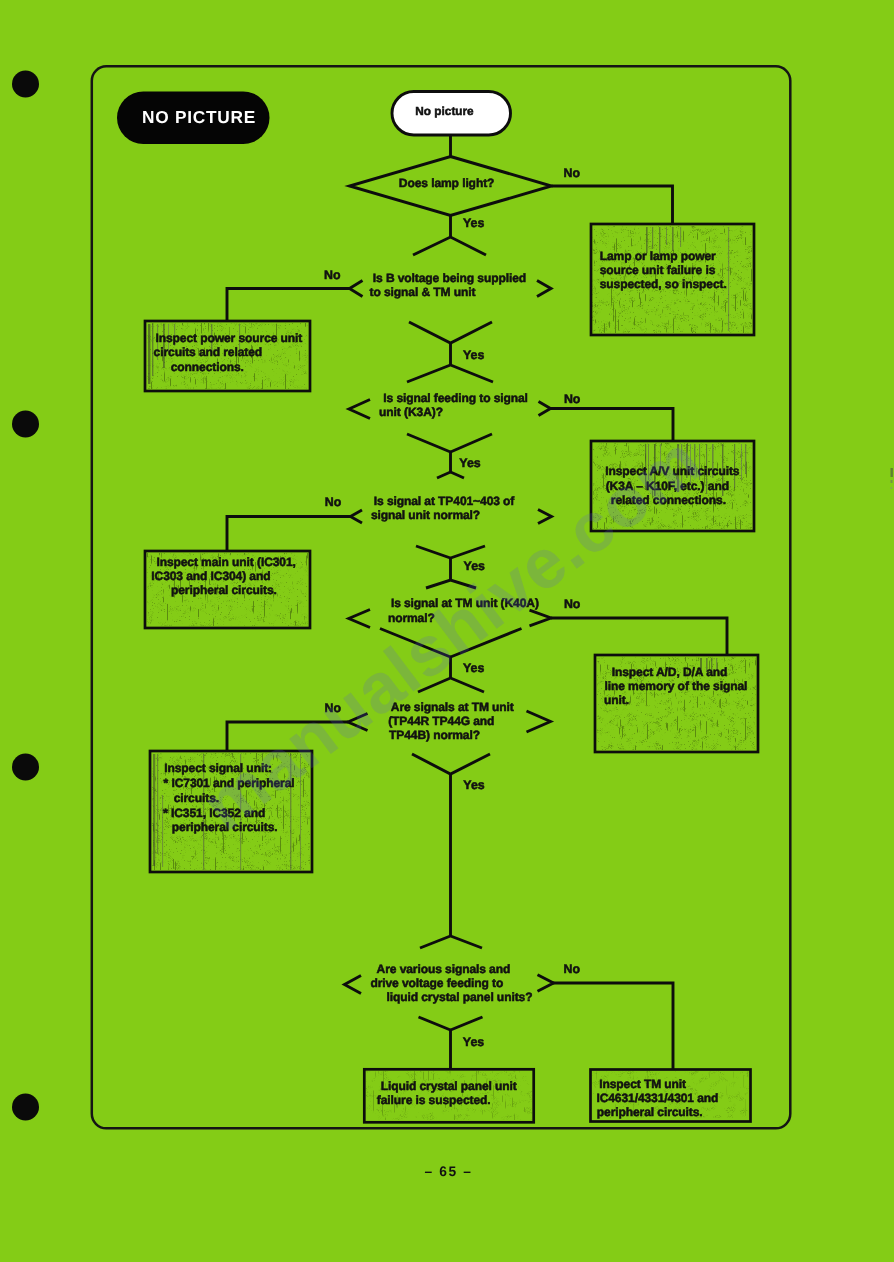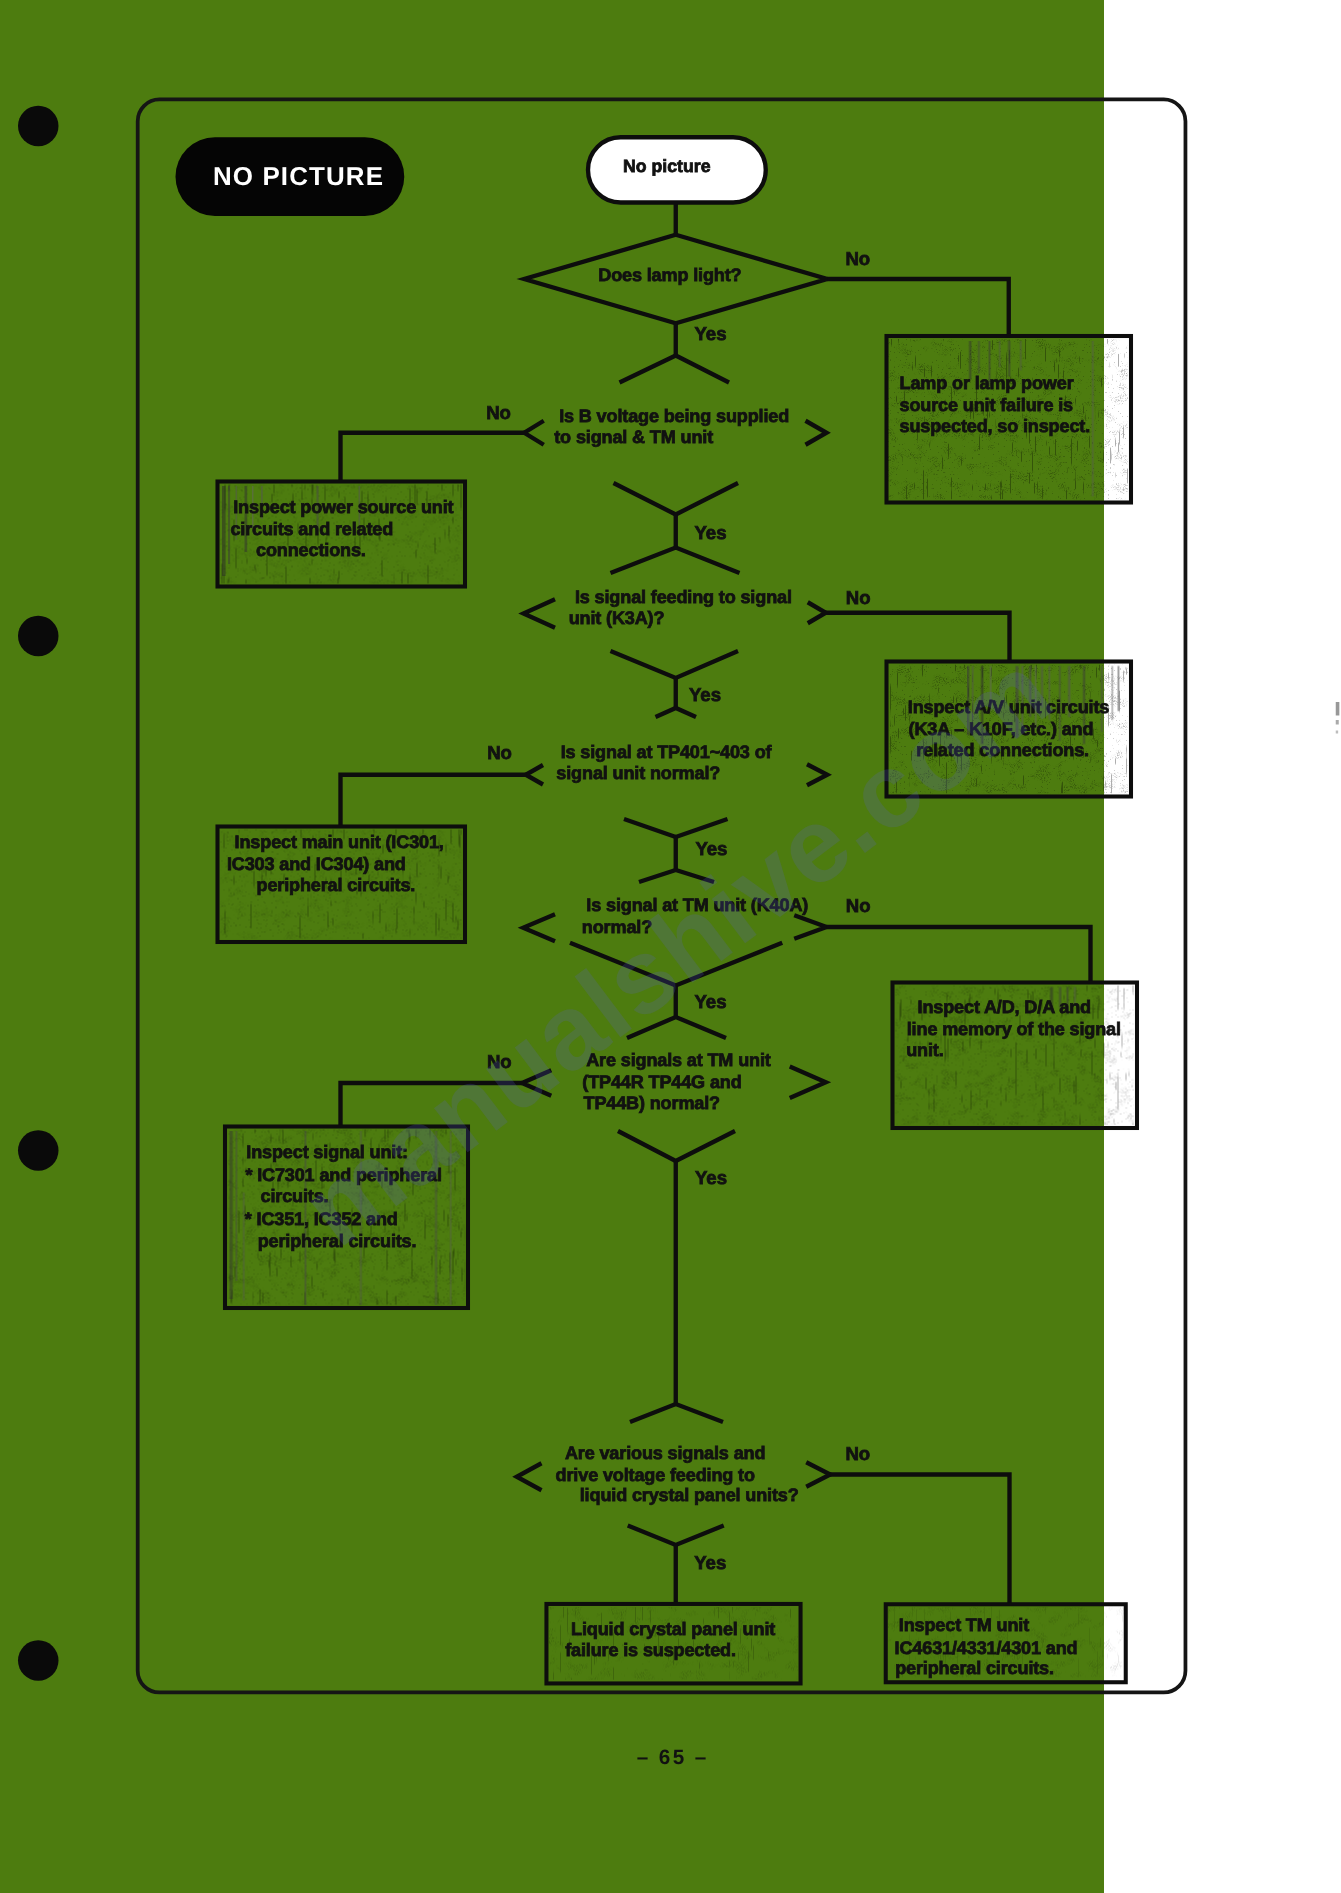--- a/index.html
+++ b/index.html
@@ -1,19 +1,19 @@
 <!DOCTYPE html>
 <html><head>
 <meta charset="utf-8">
 <title>NO PICTURE troubleshooting flowchart</title>
 <style>
   html,body{margin:0;padding:0;background:#fff;}
   body{width:894px;height:1262px;overflow:hidden;
        font-family:"Liberation Sans",sans-serif;-webkit-font-smoothing:antialiased;text-rendering:geometricPrecision;}
-  #page{position:relative;width:736px;height:1262px;background:#4d7c0f;}
+  #page{position:relative;width:894px;height:1262px;background:#84cc16;}
   svg.sheet{position:absolute;left:0;top:0;width:894px;height:1262px;}
   .ln{stroke:#0d0d0d;fill:none;stroke-width:2.9;stroke-linecap:butt;stroke-linejoin:miter;}
   .frame{stroke:#151515;fill:none;stroke-width:2.5;}
   .boxr{stroke:#0d0d0d;fill:none;stroke-width:2.7;}
   .stad{stroke:#0d0d0d;fill:#ffffff;stroke-width:2.9;}
   .pill{fill:#050505;}
   .hole{fill:#0a0a0a;}
   text{fill:#111;font-family:"Liberation Sans",sans-serif;}
   .tbody{font-size:12.05px;font-weight:bold;letter-spacing:-0.1px;stroke:#111;stroke-width:0.52px;paint-order:stroke fill;}
   .tq{font-size:12.05px;font-weight:bold;letter-spacing:-0.1px;stroke:#111;stroke-width:0.52px;paint-order:stroke fill;}

